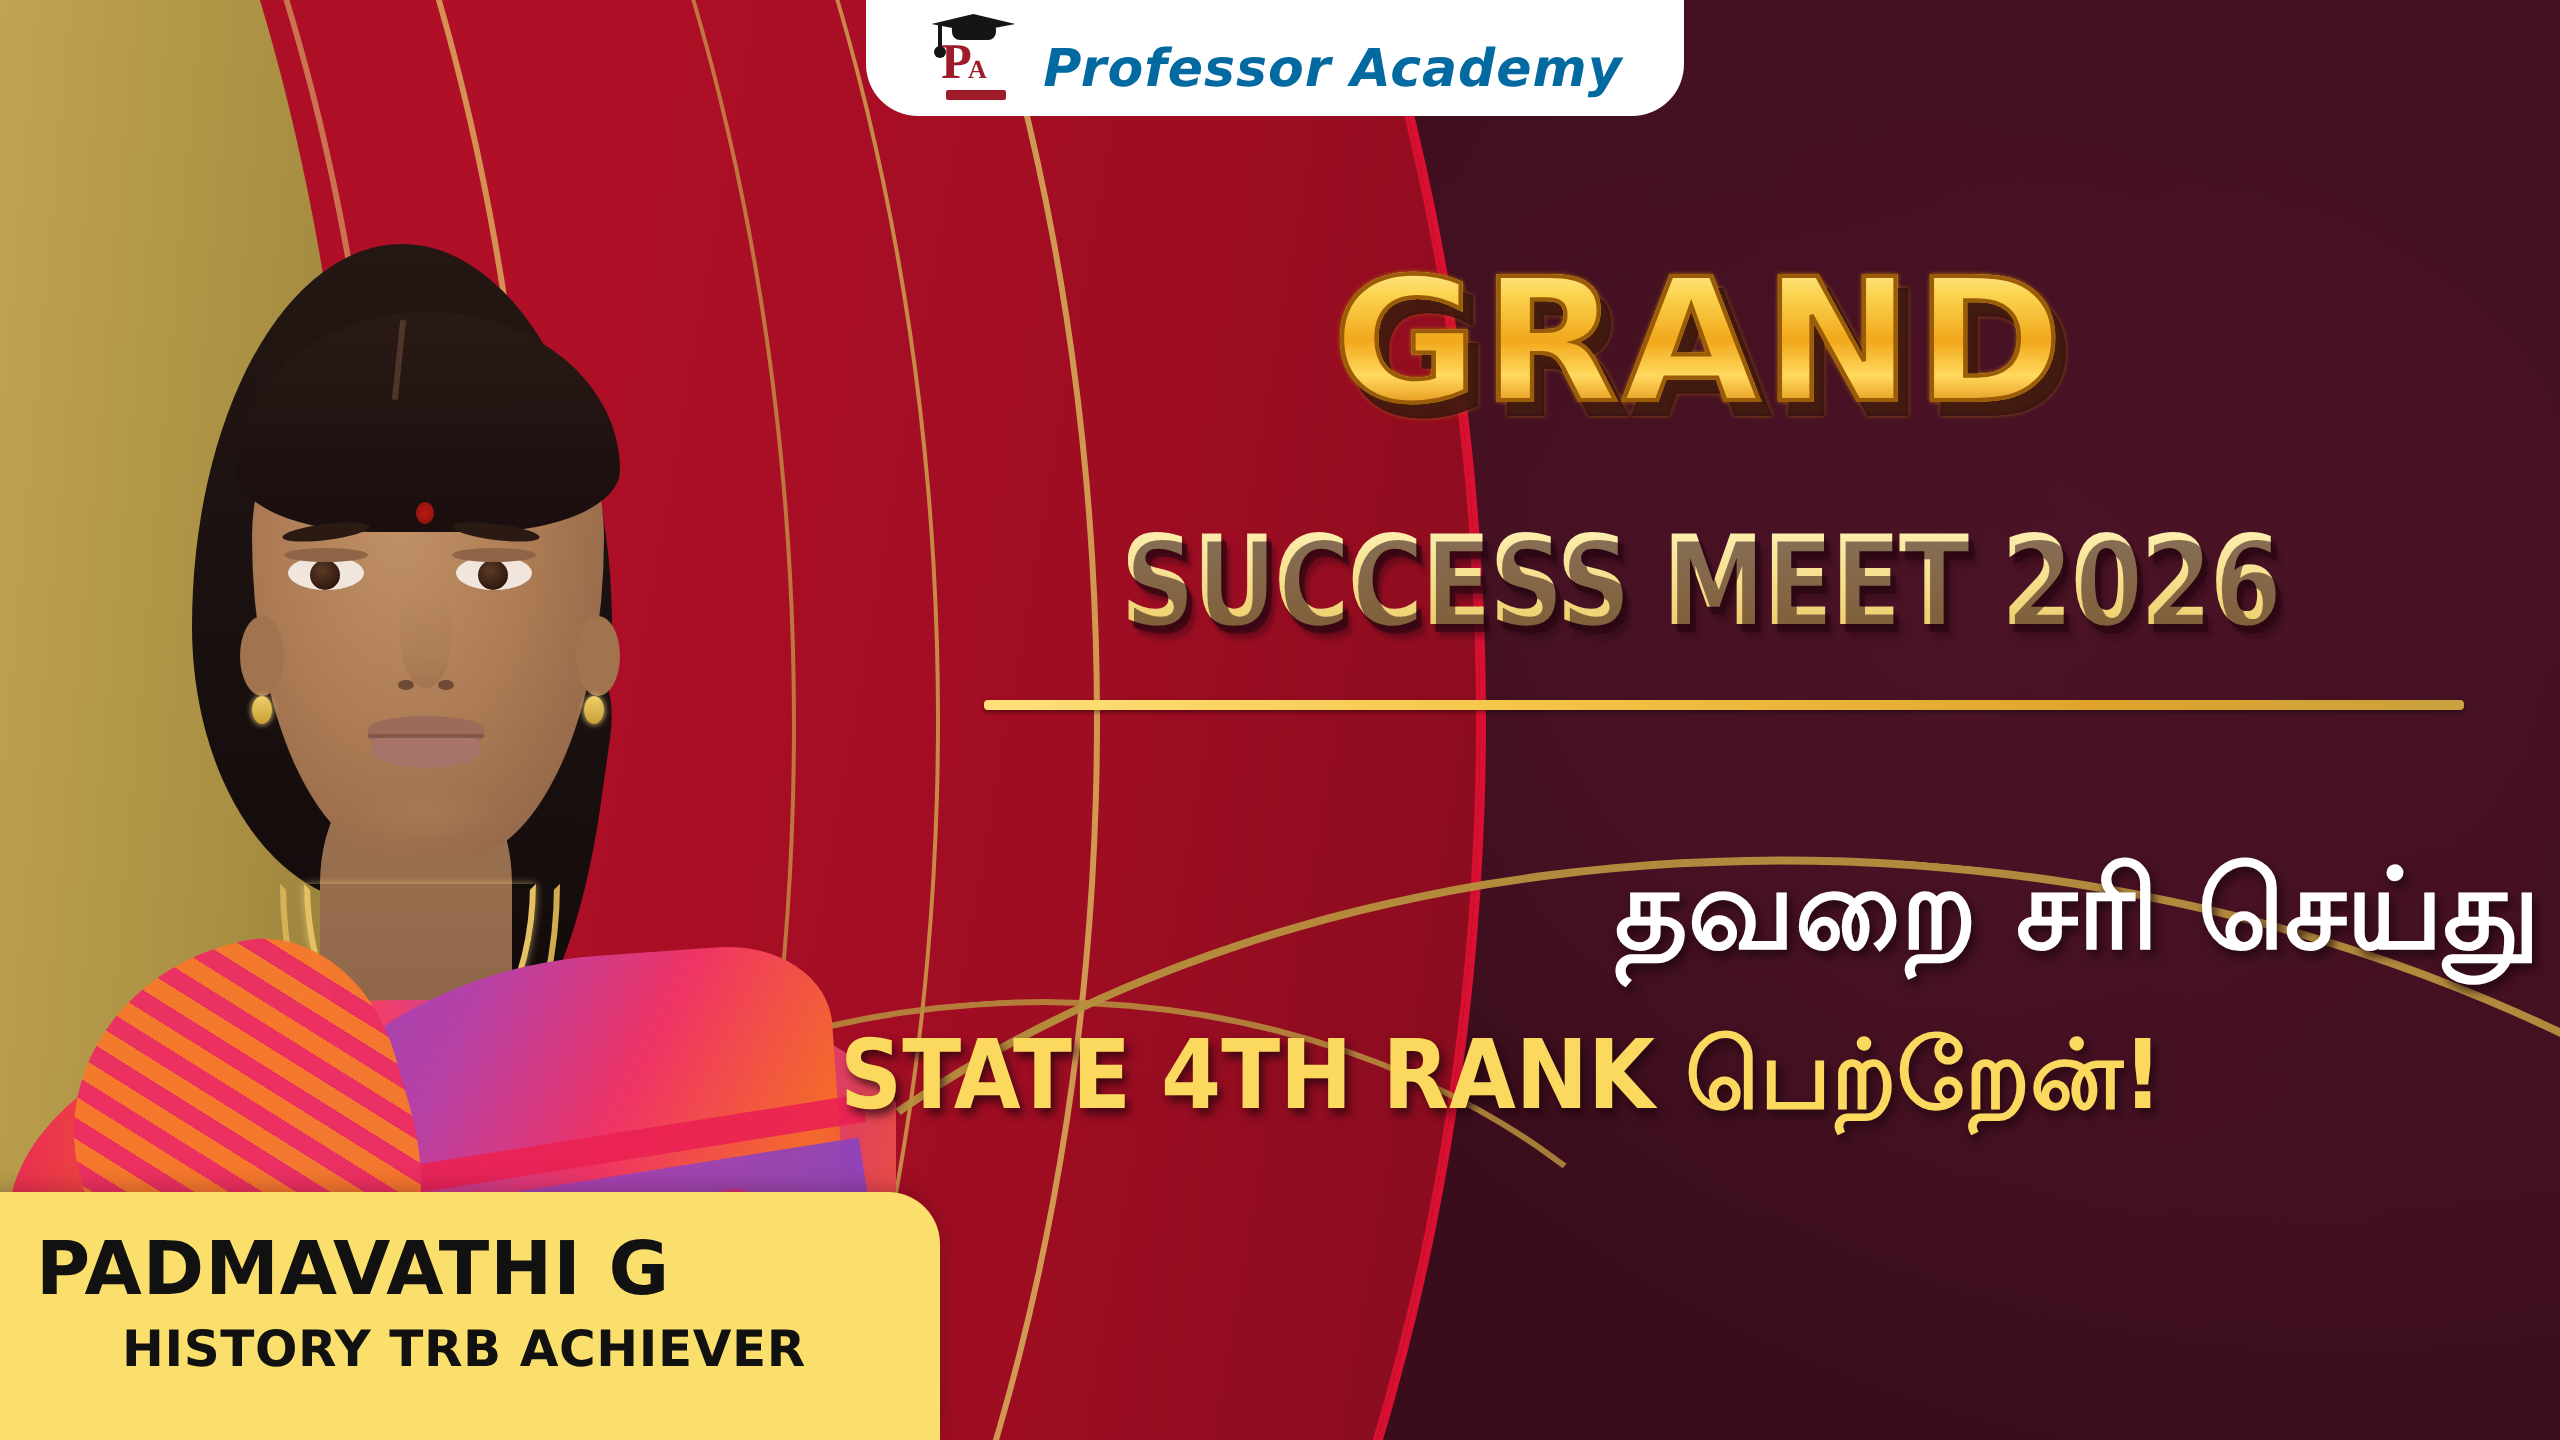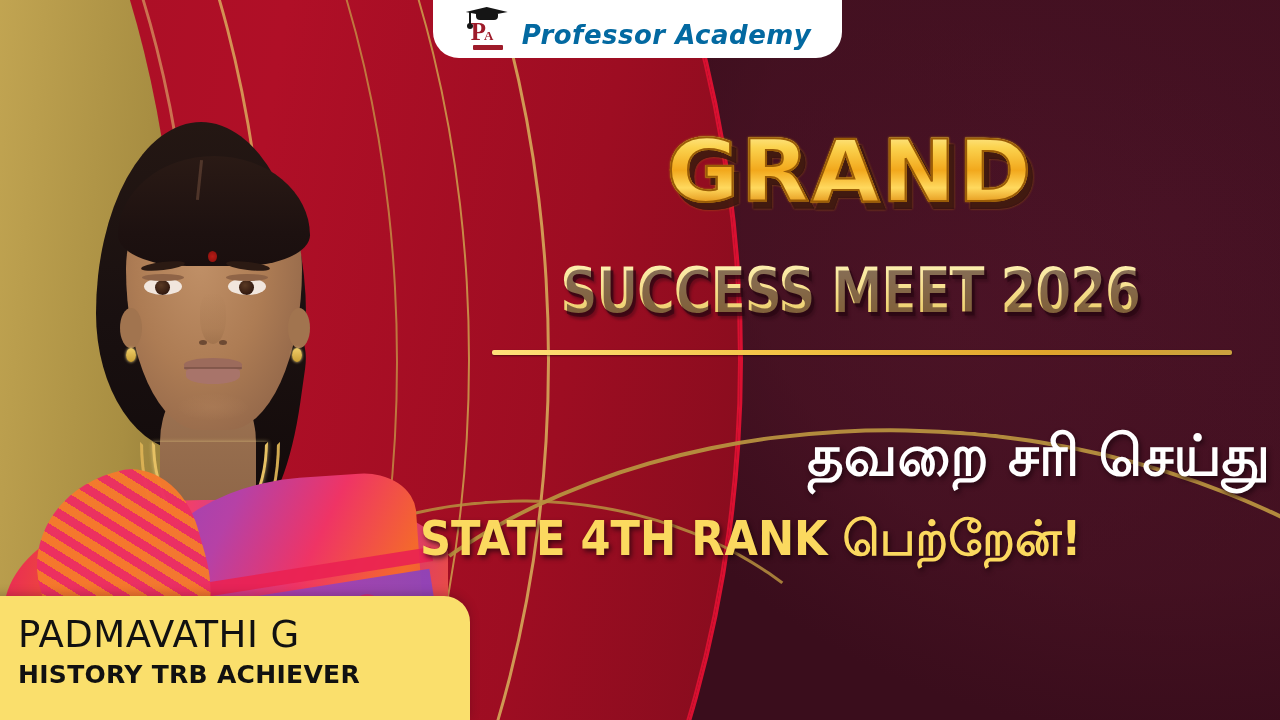--- a/index.html
+++ b/index.html
@@ -365,27 +365,28 @@
   
   .name-banner{
     position:absolute; left:-22px; top:596px; width:492px; height:124px;
     background:#fadf6c;
     border-radius:0 26px 0 0;
     box-shadow:0 -2px 10px rgba(40,8,18,.25);
     padding:16px 0 0 40px;
   }
   .name-main{
     font-family:"DejaVu Sans", sans-serif;
-    font-weight:normal; font-size:37px; line-height:46px; color:#111;
+    font-weight:bold; font-size:37px; line-height:46px; color:#111;
     letter-spacing:.5px;
   }
   .name-sub{
     font-family:"DejaVu Sans", sans-serif;
     font-weight:bold; font-size:25px; line-height:34px; color:#111;
     letter-spacing:.3px;
+    margin-left:43px;
   }
 </style>
 </head>
 <body>
 
 <div class="poster">
 
   <div class="bg-base"></div>
   <div class="bg-right-dark"></div>
 

